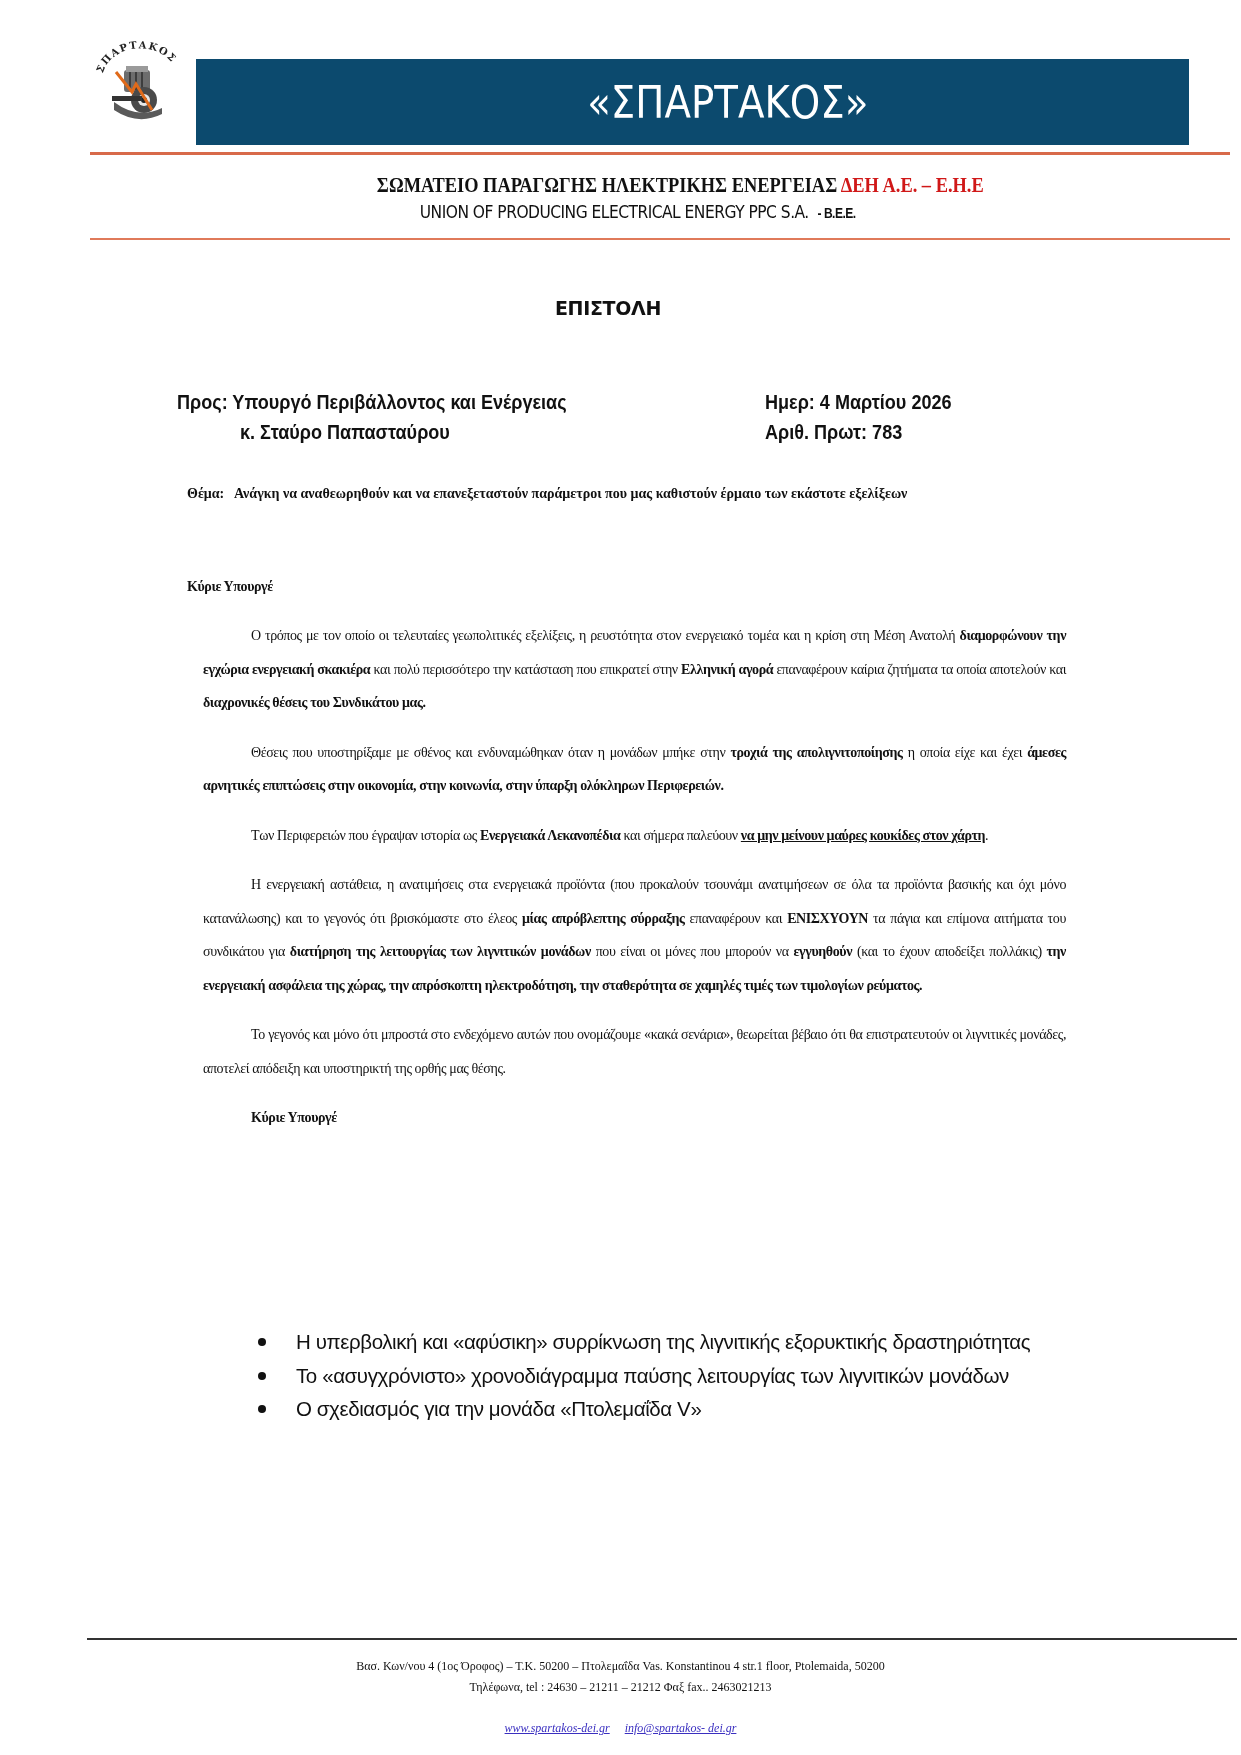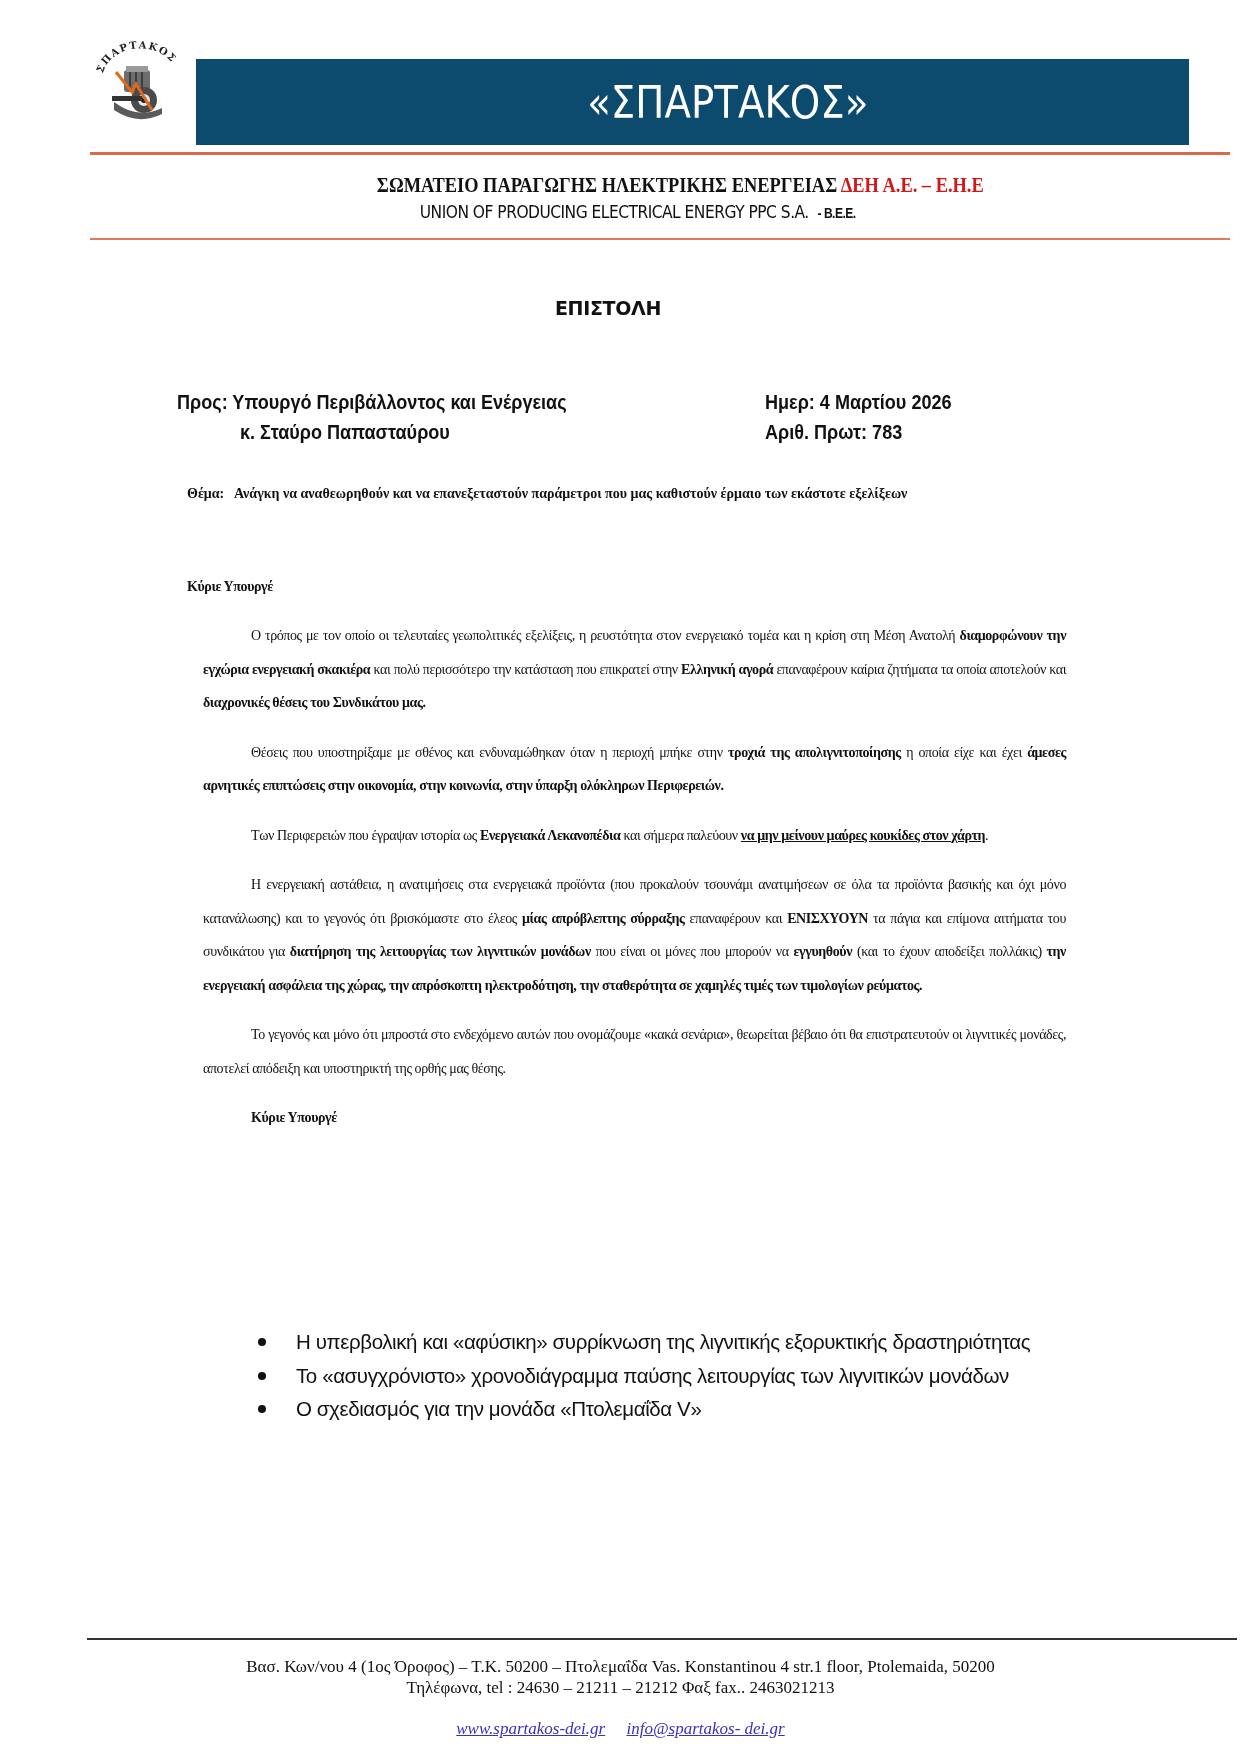--- a/index.html
+++ b/index.html
@@ -45,21 +45,21 @@
   ul.bullets { position: absolute; left: 258px; width: 814px; top: 1325px; margin: 0; padding: 0;
                list-style: none; font-family: "Liberation Sans", sans-serif; font-size: 20.5px;
                line-height: 33.5px; letter-spacing: -0.4px; }
   ul.bullets li { position: relative; padding-left: 38px; text-align: justify; text-align-last: left; }
   ul.bullets li .dot { position: absolute; left: 0px; top: 13px; width: 8px; height: 8px;
                        border-radius: 50%; background: #111; }
 
   .rule-footer { position: absolute; left: 87px; top: 1638px; width: 1150px; height: 0;
                  border-top: 2px solid #333; }
   .footer { position: absolute; left: 0; width: 1241px; text-align: center;
-            font-family: "Liberation Serif", serif; font-size: 17px; line-height: 21px; }
+            font-family: "Liberation Serif", serif; font-size: 12px; line-height: 21px; }
   .footer a { color: #3a2fc0; font-style: italic; text-decoration: underline; }
 </style>
 </head>
 <body>
 
 <div class="logo">
   <svg viewBox="0 0 92 86">
     <defs>
       <path id="arcpath" d="M10,40 A36,30 0 0,1 86,40"></path>
     </defs>
@@ -107,21 +107,21 @@
   <span>Ανάγκη να αναθεωρηθούν και να επανεξεταστούν παράμετροι που μας καθιστούν έρμαιο των εκάστοτε εξελίξεων</span>
 </div>
 
 <div class="body-block b" style="top:570px;">Κύριε Υπουργέ</div>
 
 <div class="body-block justify" style="top:603px;">
   <p class="para">
     <span>Ο τρόπος με τον οποίο οι τελευταίες γεωπολιτικές εξελίξεις, η ρευστότητα στον ενεργειακό τομέα και η κρίση στη Μέση Ανατολή </span><span class="b">διαμορφώνουν την εγχώρια ενεργειακή σκακιέρα</span><span> και πολύ περισσότερο την κατάσταση που επικρατεί στην </span><span class="b">Ελληνική αγορά</span><span> επαναφέρουν καίρια ζητήματα τα οποία αποτελούν και </span><span class="b">διαχρονικές θέσεις του Συνδικάτου μας.</span>
   </p>
   <p class="para">
-    <span>Θέσεις που υποστηρίξαμε με σθένος και ενδυναμώθηκαν όταν η περιοχή μπήκε στην </span><span class="b">τροχιά της απολιγνιτοποίησης</span><span> η οποία είχε και έχει </span><span class="b">άμεσες αρνητικές επιπτώσεις στην οικονομία, στην κοινωνία, στην ύπαρξη ολόκληρων Περιφερειών.</span>
+    <span>Θέσεις που υποστηρίξαμε με σθένος και ενδυναμώθηκαν όταν η μονάδων μπήκε στην </span><span class="b">τροχιά της απολιγνιτοποίησης</span><span> η οποία είχε και έχει </span><span class="b">άμεσες αρνητικές επιπτώσεις στην οικονομία, στην κοινωνία, στην ύπαρξη ολόκληρων Περιφερειών.</span>
   </p>
   <p class="para">
     <span>Των Περιφερειών που έγραψαν ιστορία ως </span><span class="b">Ενεργειακά Λεκανοπέδια</span><span> και σήμερα παλεύουν </span><span class="b u">να μην μείνουν μαύρες κουκίδες στον χάρτη</span><span>.</span>
   </p>
   <p class="para">
     <span>Η ενεργειακή αστάθεια, η ανατιμήσεις στα ενεργειακά προϊόντα (που προκαλούν τσουνάμι ανατιμήσεων σε όλα τα προϊόντα βασικής και όχι μόνο κατανάλωσης) και το γεγονός ότι βρισκόμαστε στο έλεος </span><span class="b">μίας απρόβλεπτης σύρραξης</span><span> επαναφέρουν και </span><span class="b">ΕΝΙΣΧΥΟΥΝ</span><span> τα πάγια και επίμονα αιτήματα του συνδικάτου για </span><span class="b">διατήρηση της λειτουργίας των λιγνιτικών μονάδων</span><span> που είναι οι μόνες που μπορούν να </span><span class="b">εγγυηθούν</span><span> (και το έχουν αποδείξει πολλάκις) </span><span class="b">την ενεργειακή ασφάλεια της χώρας, την απρόσκοπτη ηλεκτροδότηση, την σταθερότητα σε χαμηλές τιμές των τιμολογίων ρεύματος.</span>
   </p>
   <p class="para">Το γεγονός και μόνο ότι μπροστά στο ενδεχόμενο αυτών που ονομάζουμε «κακά σενάρια», θεωρείται βέβαιο ότι θα επιστρατευτούν οι λιγνιτικές μονάδες, αποτελεί απόδειξη και υποστηρικτή της ορθής μας θέσης.</p>
   <p class="para b">Κύριε Υπουργέ</p>
 </div>

